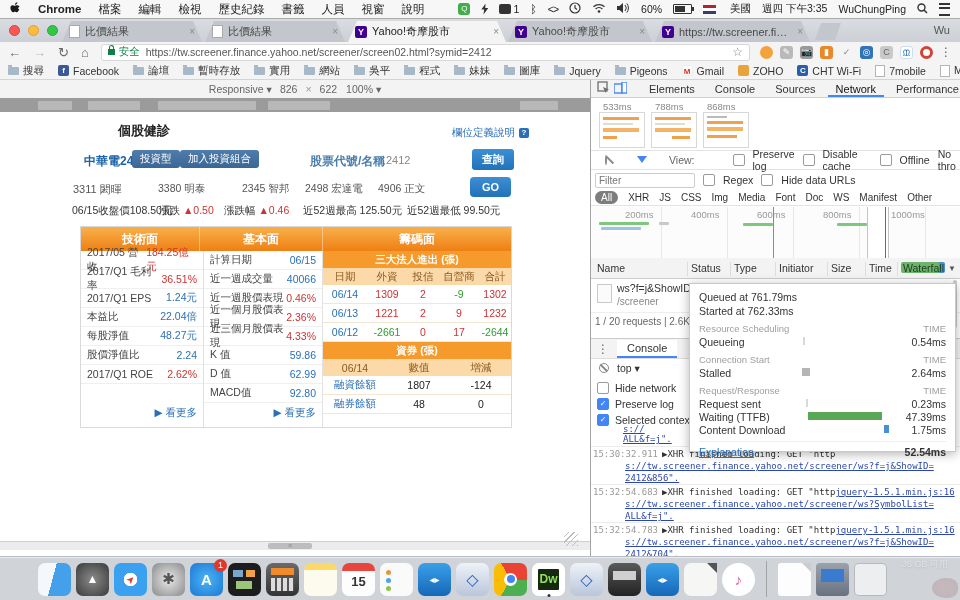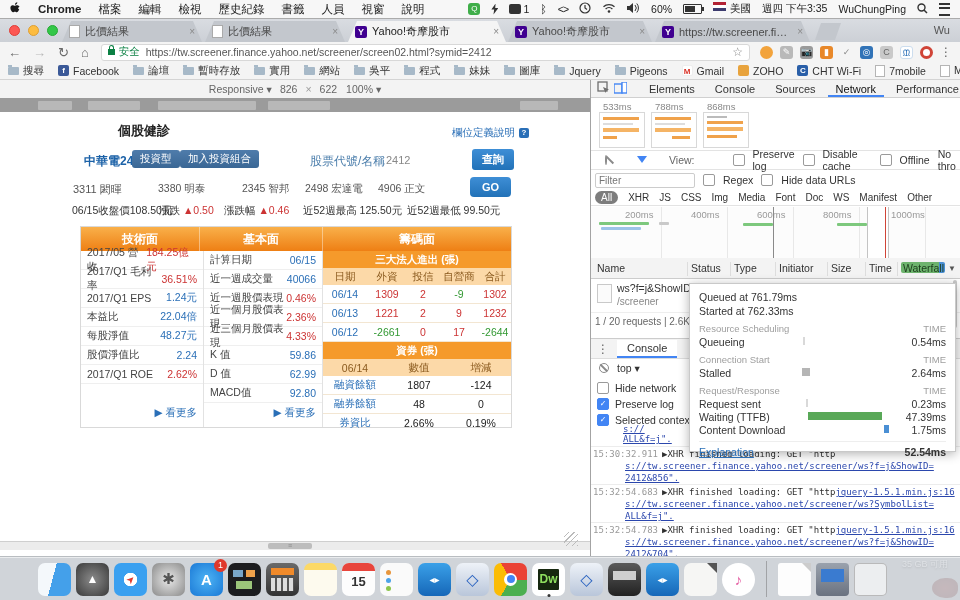--- a/index.html
+++ b/index.html
@@ -182,21 +182,21 @@
           <circle cx="7" cy="8.5" r="1.3" fill="#333"></circle>
         </svg></span>
     <span><svg width="13" height="10" viewBox="0 0 13 10">
           <path d="M0 3h2.5L6 0v10L2.5 7H0z" fill="#333"></path>
           <path d="M8 2a4.5 4.5 0 0 1 0 6M9.8.5a7 7 0 0 1 0 9" fill="none" stroke="#333"></path>
         </svg></span>
     <span>60%</span>
     <span class="battery">
         <i></i>
       </span>
-    <span style="display:flex;align-items:flex-start;gap:4px">
+    <span style="display:flex;align-items:center;gap:14px">
         <span class="flag"></span>
         <span>美國</span>
       </span>
     <span>週四 下午3:35</span>
     <span>WuChungPing</span>
     <span><svg width="11" height="11" viewBox="0 0 11 11">
           <circle cx="4.5" cy="4.5" r="3.5" fill="none" stroke="#333" stroke-width="1.4"></circle>
           <path d="M7 7l3 3" stroke="#333" stroke-width="1.5"></path>
         </svg></span>
     <span class="ncico"></span>
@@ -353,21 +353,21 @@
 
   <div class="abs" style="left:118px;top:42px;font-size:13px;font-weight:bold;color:#222">個股健診</div>
   <div class="abs" style="left:452px;top:46px;display:flex;align-items:center;gap:4px">
     <span class="link" style="font-size:10.5px">欄位定義說明</span>
     <span class="sq" style="background:#2a6fb7;width:10px;height:10px;line-height:10px;font-size:8px">?</span>
   </div>
 
   <div class="abs" style="left:84px;top:73px;font-size:12px;font-weight:bold;color:#1c62a8">中華電2412</div>
   <div class="abs blubtn" style="left:132px;top:70px">投資型</div>
   <div class="abs blubtn" style="left:180px;top:70px">加入投資組合</div>
-  <div class="abs" style="left:310px;top:73px;font-size:12px;color:#4a7dab;font-weight:normal">股票代號/名稱</div>
+  <div class="abs" style="left:310px;top:73px;font-size:12px;color:#4a7dab;font-weight:bold">股票代號/名稱</div>
   <div class="abs" style="left:386px;top:74px;font-size:11px;color:#888">2412</div>
   <div class="abs qbtn" style="left:472px;top:69px">查詢</div>
 
   <div class="abs" style="left:73px;top:102px;font-size:11px;color:#555">3311 閎暉</div>
   <div class="abs" style="left:158px;top:102px;font-size:10.5px;color:#555">3380 明泰</div>
   <div class="abs" style="left:242px;top:102px;font-size:10.5px;color:#555">2345 智邦</div>
   <div class="abs" style="left:305px;top:102px;font-size:10.5px;color:#555">2498 宏達電</div>
   <div class="abs" style="left:378px;top:102px;font-size:10.5px;color:#555">4906 正文</div>
   <div class="abs qbtn" style="left:470px;top:97px;padding:4px 12px;border-radius:4px">GO</div>
 
@@ -493,25 +493,20 @@
         </div>
         <div class="crow">
             <span class="m1 blu">融資餘額</span>
             <span class="m2">1807</span>
             <span class="m3">-124</span>
           </div>
         <div class="crow">
             <span class="m1 blu">融券餘額</span>
             <span class="m2">48</span>
             <span class="m3">0</span>
-          </div>
-        <div class="crow" style="border-bottom:none">
-            <span class="m1 blu">券資比</span>
-            <span class="m2">2.66%</span>
-            <span class="m3">0.19%</span>
           </div>
       </div>
     </div>
   </div>
 
   <div id="hscroll">
       <span class="hdl">≡</span>
     </div>
   <div class="grip"></div>
 </div>

